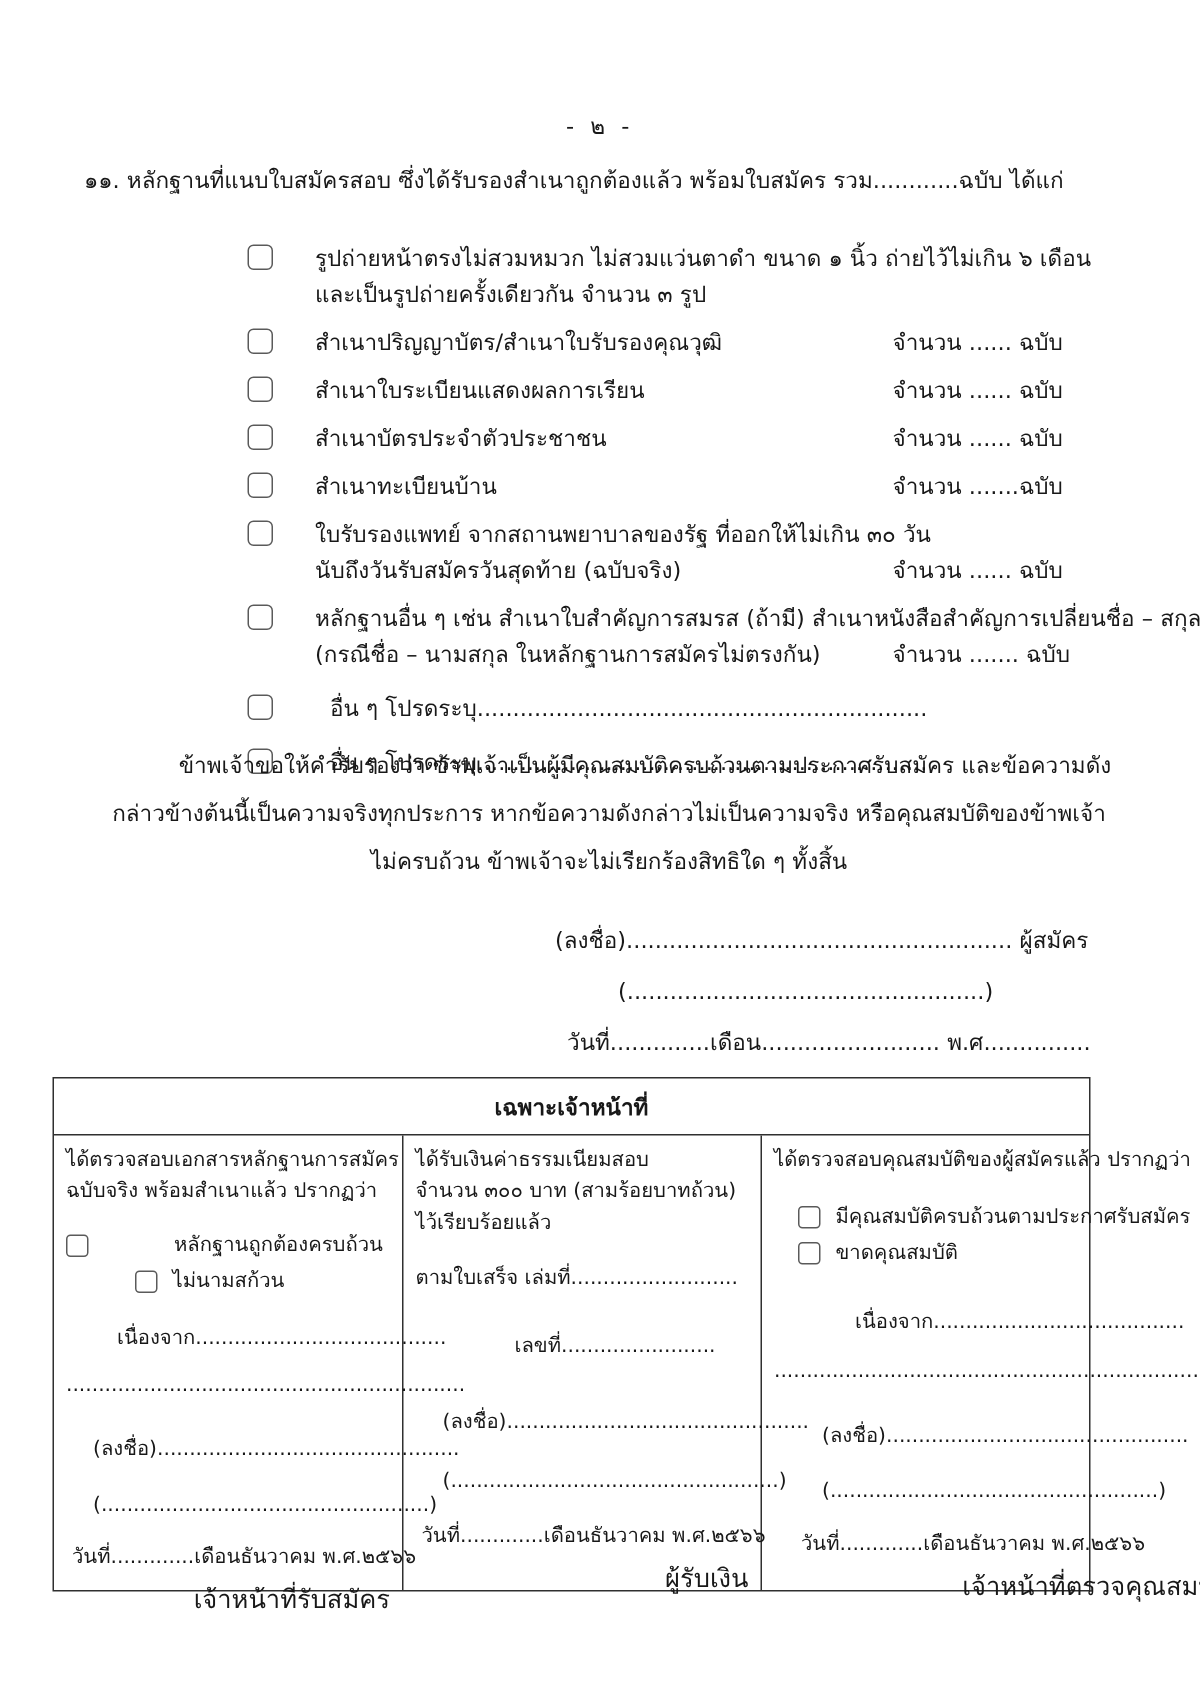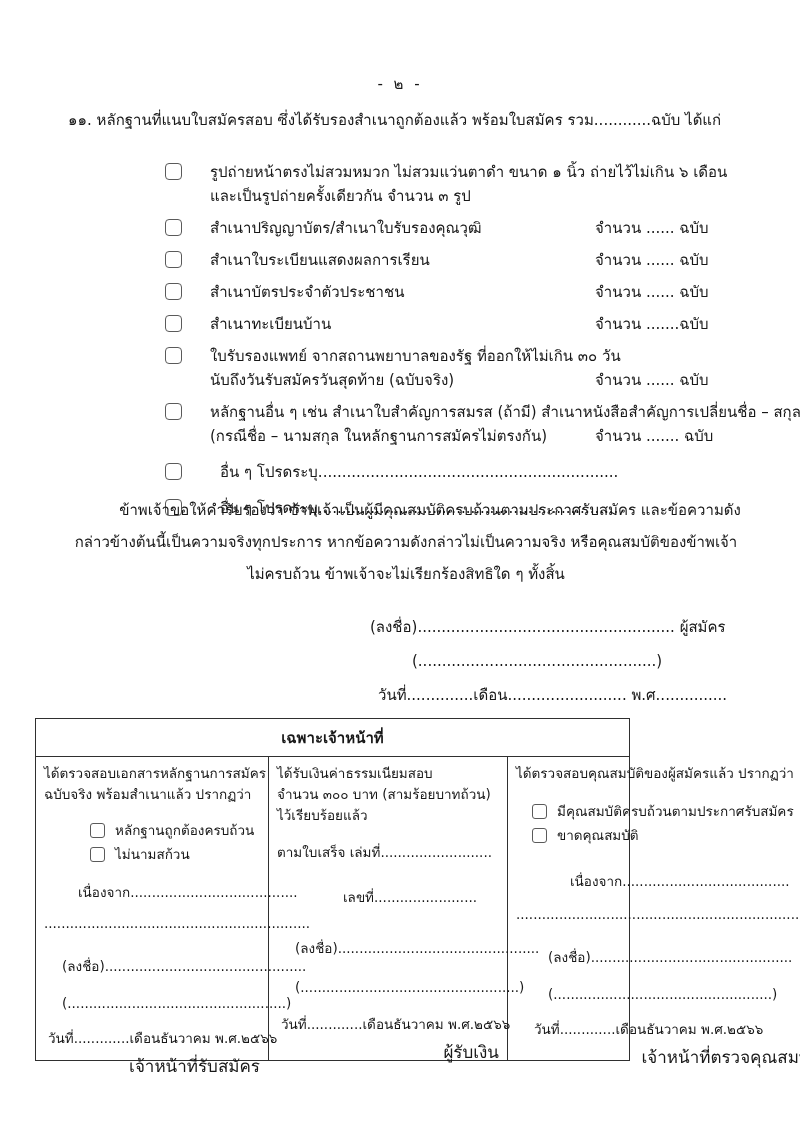--- a/index.html
+++ b/index.html
@@ -11,21 +11,21 @@
     font-size: 15px;
   }
   .page { position: relative; width: 800px; height: 1131px; overflow: hidden; }
 
   .page-num {
     position: absolute; top: 72px; left: 0; right: 0;
     text-align: center; letter-spacing: 3px; font-size: 15px;
   }
 
   .heading {
-    position: absolute; top: 108px; left: 68px; right: 25px;
+    position: absolute; top: 108px; left: 56px; right: 25px;
     font-size: 15px; white-space: nowrap;
   }
 
   .checklist { position: absolute; top: 160px; left: 165px; width: 580px; }
   .item { display: flex; margin-bottom: 8px; }
   .cb {
     width: 17px; height: 17px; flex: none;
     border: 1.6px solid #5a5a5a; border-radius: 4px; background: #fff;
     margin-top: 3px;
   }
@@ -38,21 +38,21 @@
     position: absolute; top: 494px; left: 68px; width: 676px;
     line-height: 32px; text-indent: 48px; text-align: center;
   }
 
   .sig-block { position: absolute; top: 610px; left: 370px; width: 320px; }
   .sig-line { line-height: 34px; white-space: nowrap; }
   .sig-name { margin-left: 42px; }
   .sig-date { margin-left: 8px; }
 
   .officer {
-    position: absolute; top: 718px; left: 35px; width: 595px;
+    position: absolute; top: 718px; left: 35px; width: 692px;
     border: 1.5px solid #2f2f2f; background: #fff;
   }
   .officer-title {
     text-align: center; font-weight: bold; font-size: 15px;
     padding: 7px 0 6px 0; border-bottom: 1.5px solid #2f2f2f;
   }
   .officer-body { display: flex; height: 303px; font-size: 13.5px; }
   .ocol { padding: 6px 8px 4px 8px; }
   .ocol-1 { width: 233px; border-right: 1.5px solid #2f2f2f; }
   .ocol-2 { width: 239px; border-right: 1.5px solid #2f2f2f; }
@@ -175,21 +175,21 @@
     <div class="sig-line sig-date">วันที่..............เดือน......................... พ.ศ...............</div>
   </div>
 
   <div class="officer">
     <div class="officer-title">เฉพาะเจ้าหน้าที่</div>
     <div class="officer-body">
 
       <div class="ocol ocol-1">
         <div class="oline">ได้ตรวจสอบเอกสารหลักฐานการสมัคร</div>
         <div class="oline">ฉบับจริง พร้อมสำเนาแล้ว ปรากฏว่า</div>
-        <div class="ocb-row" style="margin-top:13px; margin-left:46px;">
+        <div class="ocb-row" style="margin-top:13px; gap:47px;">
           <span class="cb-sm"></span>
           <span>หลักฐานถูกต้องครบถ้วน</span>
         </div>
         <div class="ocb-row" style="margin-left:46px;">
           <span class="cb-sm"></span>
           <span>ไม่นามสก้วน</span>
         </div>
         <div class="oline" style="margin-top:16px; margin-left:34px;">เนื่องจาก.......................................</div>
         <div class="oline" style="margin-top:10px;">..............................................................</div>
         <div class="oline osign" style="margin-top:22px; margin-left:18px;">(ลงชื่อ)...............................................</div>

